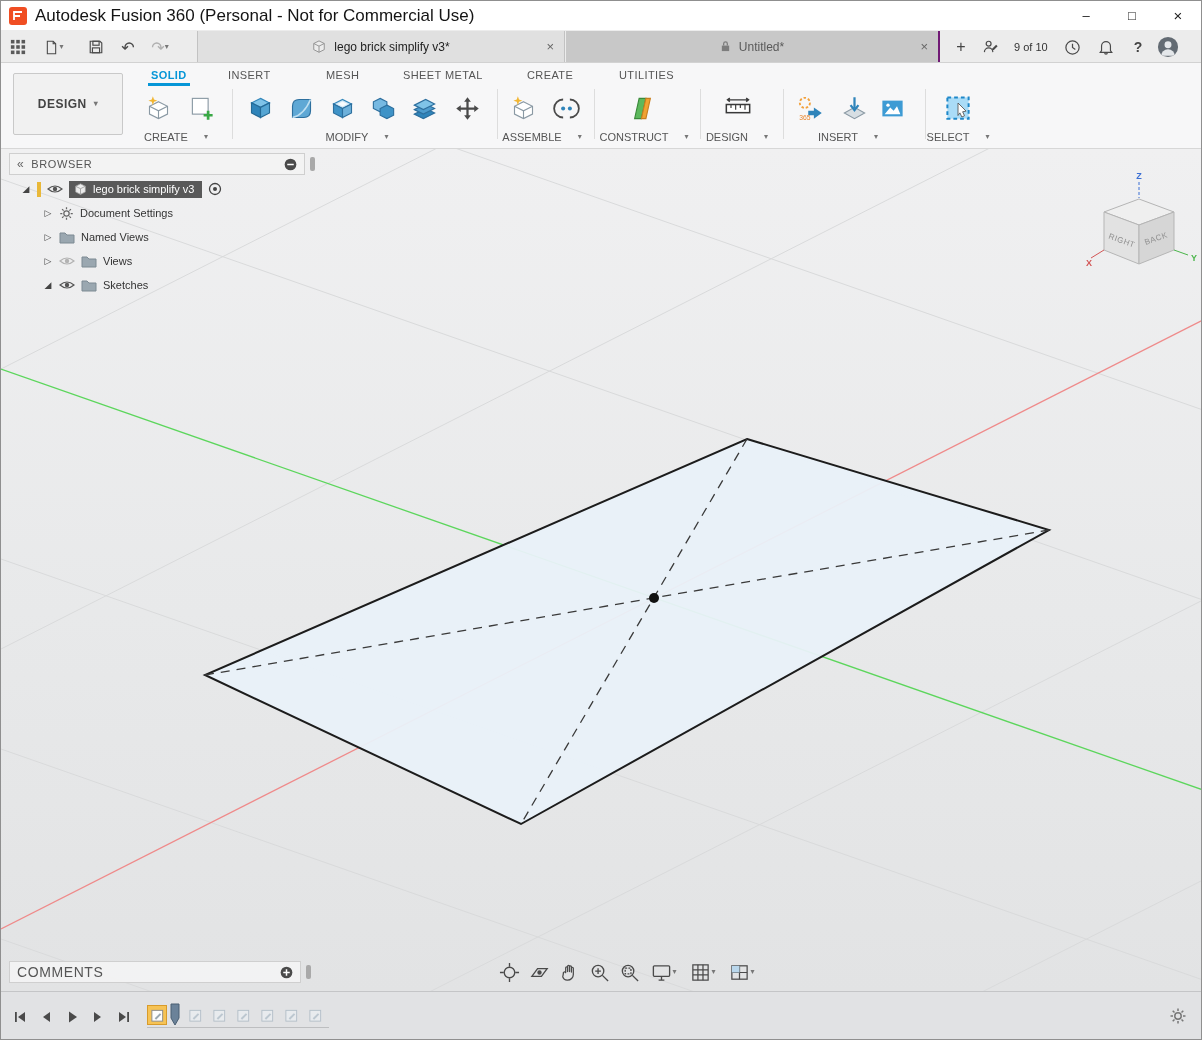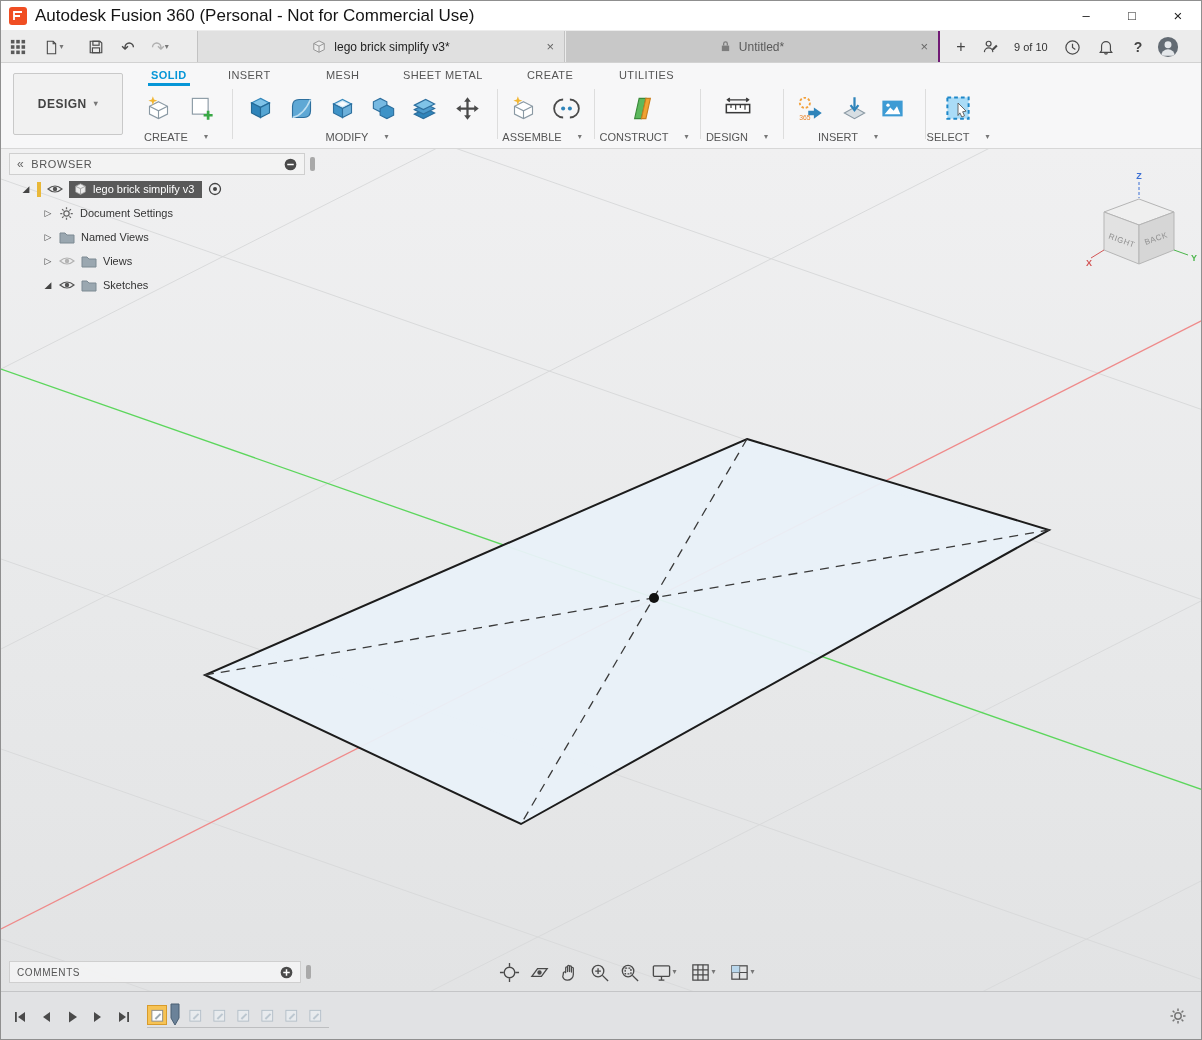--- a/index.html
+++ b/index.html
@@ -45,21 +45,21 @@
   .panel-header .spacer{flex:1}
   .drag-handle{position:absolute;top:4px;width:5px;height:14px;background:#a9a9a9;border-radius:2px}
   .tree{margin-top:2px}
   .trow{height:24px;display:flex;align-items:center;gap:6px;color:#333}
   .tri{font-size:9px;color:#444;width:10px;text-align:center}
   .ybar{width:4px;height:15px;background:#e9b839}
   .root-box{display:inline-flex;align-items:center;gap:6px;background:#595959;color:#fff;padding:2px 8px 2px 5px}
   .lite-box{background:rgba(255,255,255,.92);border:1px solid #d8d8d8;padding:2px 8px}
 
   
-  .comments{position:absolute;left:8px;top:812px;width:292px;font-size:10px}
+  .comments{position:absolute;left:8px;top:812px;width:292px;font-size:14px}
   .navbar{position:absolute;left:497px;top:810px;height:26px;display:flex;align-items:center;gap:7px}
   .nv{display:flex;align-items:center;justify-content:center;width:23px;height:23px}
 
   
   .timeline{position:absolute;top:990px;left:0;width:100%;height:50px;background:#e1e2e4;border-top:1px solid #c4c5c7}
   .pb{position:absolute;top:16px;width:18px;height:18px;display:flex;align-items:center;justify-content:center}
   .titem{position:absolute;top:13px;width:20px;height:20px;display:flex;align-items:center;justify-content:center;border:1px solid transparent}
   .titem.current{background:#f6c355;border-color:#d89b2b}
   .titem.rolled{opacity:.55}
   .tl-track{position:absolute;top:35px;left:146px;width:182px;height:1px;background:#bdbec0}

